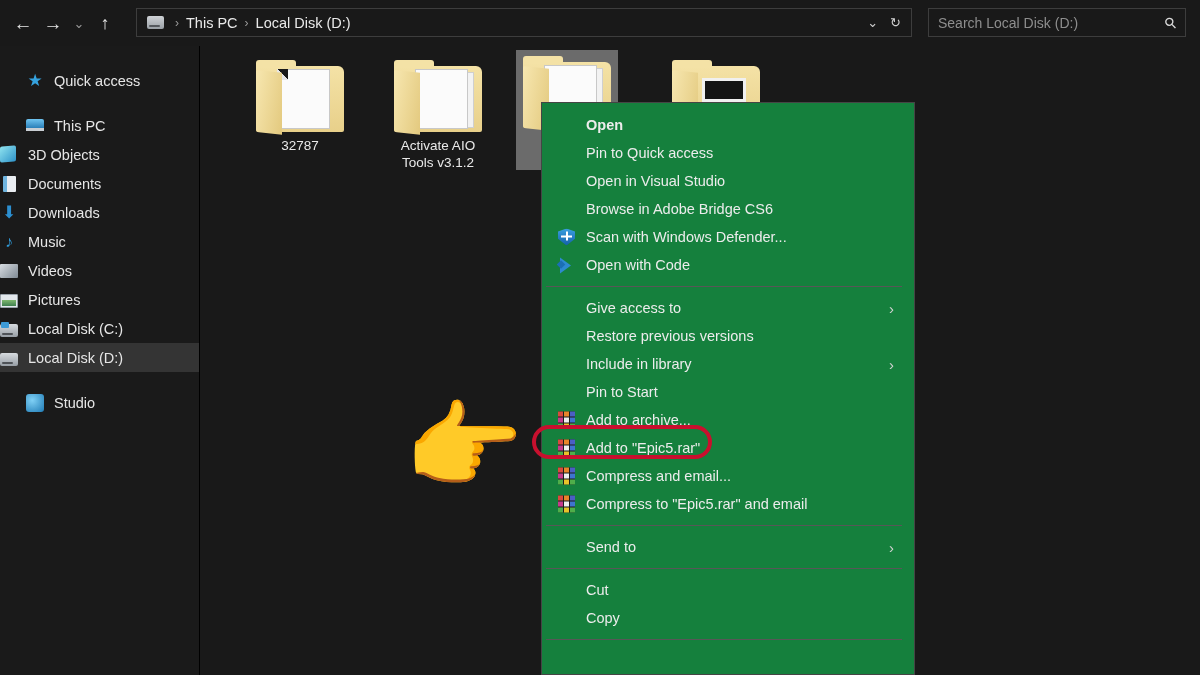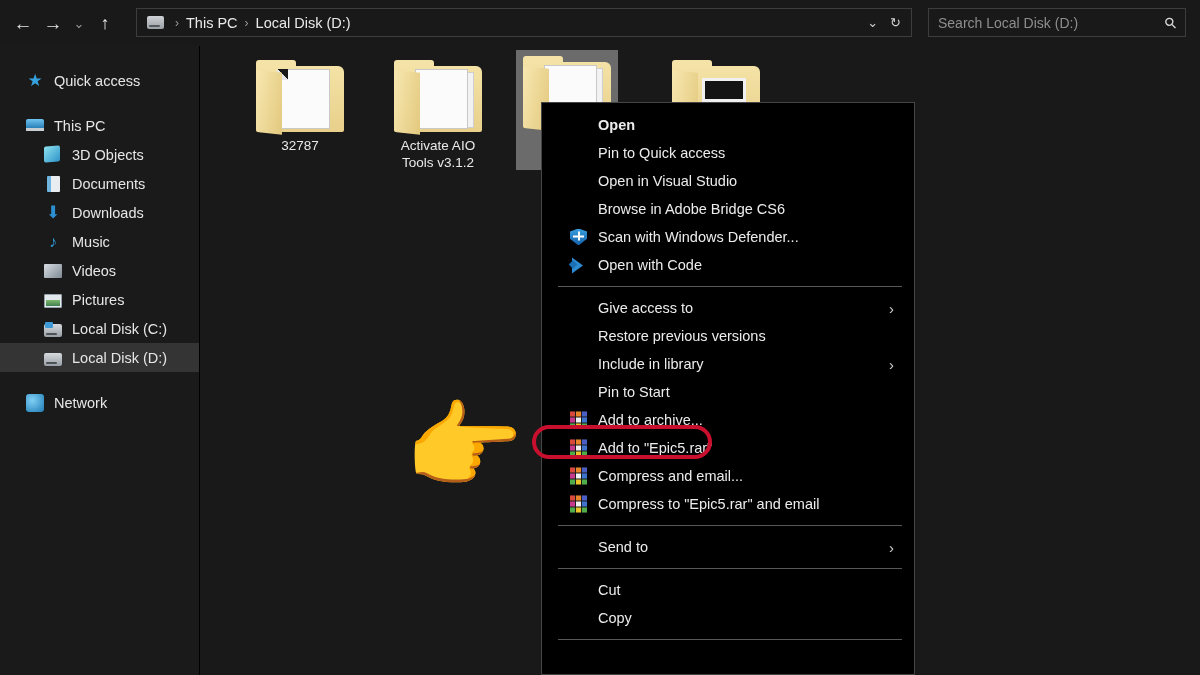--- a/index.html
+++ b/index.html
@@ -76,21 +76,21 @@
   .ico-music { color: #2f9ad8; font-size: 16px; line-height: 18px; text-align: center; }
   .ico-pic { background: #e3e8ec; border: 1px solid #9aa3ab; border-radius: 1px; height: 14px; margin-top: 2px; overflow: hidden; }
   .ico-pic::after { content:""; position:absolute; left:1px; bottom:1px; width:14px; height:6px; background: linear-gradient(#7fb86f,#3f7f4f); }
   .ico-vid { background: linear-gradient(135deg,#d8dde2,#7f8a94); border-radius: 1px; height: 14px; margin-top: 2px; }
   .ico-drive { background: linear-gradient(#d6dade, #979ea5); border-radius: 2px; height: 13px; margin-top: 3px; }
   .ico-drive::after { content:""; position:absolute; left:2px; bottom:2px; width:11px; height:2px; background:#4e5257; border-radius:1px; }
   .ico-drive.sys::before { content:""; position:absolute; left:1px; top:-2px; width:8px; height:6px; background:#3d9ad6; border-radius:1px; }
   .ico-net { background: radial-gradient(circle at 35% 35%, #7fd0f5, #1f7bb5); border-radius: 3px; }
 
   .nav-indent-0 { padding-left: 26px; }
-  .nav-indent-2 { padding-left: 44px; }
+  .nav-indent-2 { }
   .nav-gap { height: 16px; }
 
   
   .content { position: absolute; left: 213px; top: 46px; width: 999px; height: 629px; background: #191919; }
 
   .file-tile {
     position: absolute; width: 102px; text-align: center;
   }
   .file-tile .fname {
     color: #e9e9e9; font-size: 13.5px; line-height: 17px; margin-top: 5px;
@@ -134,22 +134,22 @@
 
   
   .hand {
     position: absolute; left: 404px; top: 398px; font-size: 96px; line-height: 1;
     color: #f7e9ae; user-select: none;
   }
 
   
   .ctxmenu {
     position: absolute; left: 541px; top: 102px; width: 374px; height: 573px;
-    background: #000000; border: 1px solid #454545;
-    padding: 8px 0 0 12px;
+    background: #15803d; border: 1px solid #454545;
+    padding: 8px 0 0 0;
   }
   .mi {
     position: relative; height: 28px; display: flex; align-items: center;
     padding-left: 44px; color: #ececec; font-size: 14.5px; white-space: nowrap;
   }
   .mi.bold { font-weight: bold; }
   .mi .mi-ico { position: absolute; left: 16px; top: 50%; transform: translateY(-50%); width: 17px; height: 17px; }
   .mi .arrow { position: absolute; right: 20px; color: #d2d2d2; font-size: 15px; font-weight: 300; }
   .msep { height: 1px; background: #575757; margin: 7px 12px 7px 4px; }
 
@@ -291,21 +291,21 @@
 
     <div class="nav-item nav-indent-2 sel">
       <span class="ico ico-drive"></span>
       <span class="lbl">Local Disk (D:)</span>
     </div>
 
     <div class="nav-gap"></div>
 
     <div class="nav-item nav-indent-0">
       <span class="ico ico-net"></span>
-      <span class="lbl">Network</span>
+      <span class="lbl">Studio</span>
     </div>
   </div>
 
   <div class="content">
 
     <div class="file-tile" style="left:36px; top:8px;">
       <div class="folder">
         <div class="back"></div>
           <div class="sheet"></div>
           <div class="dogear"></div>

